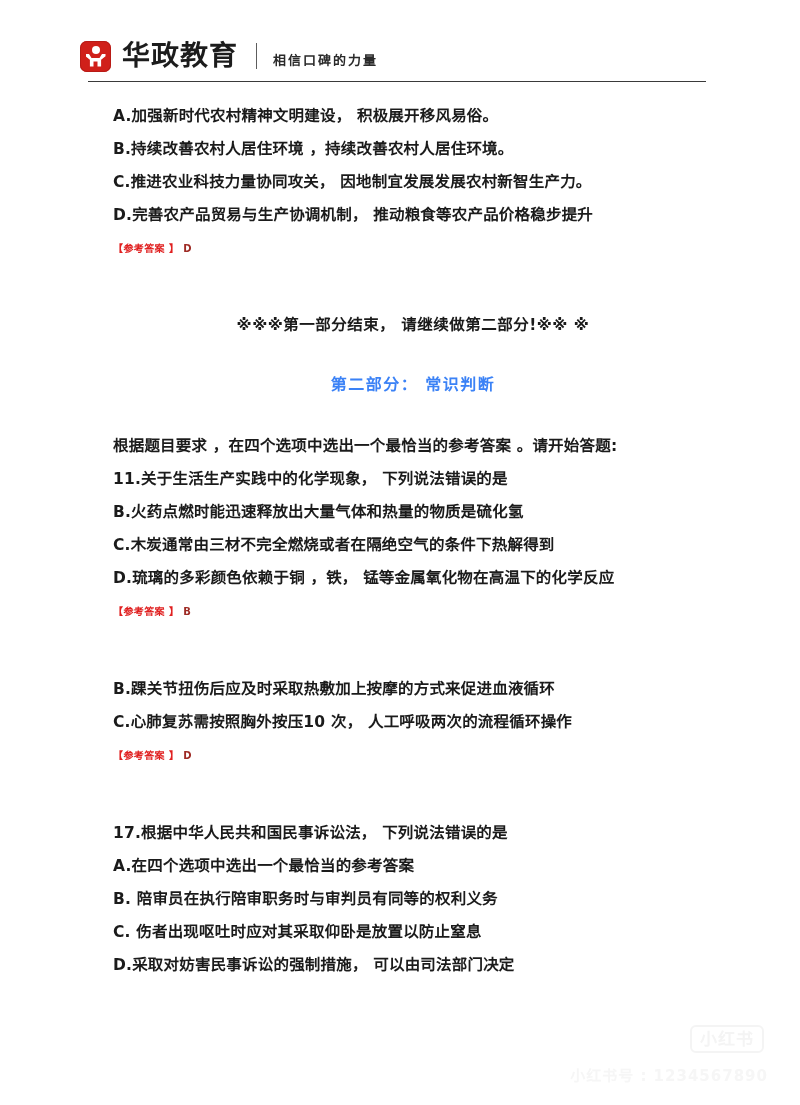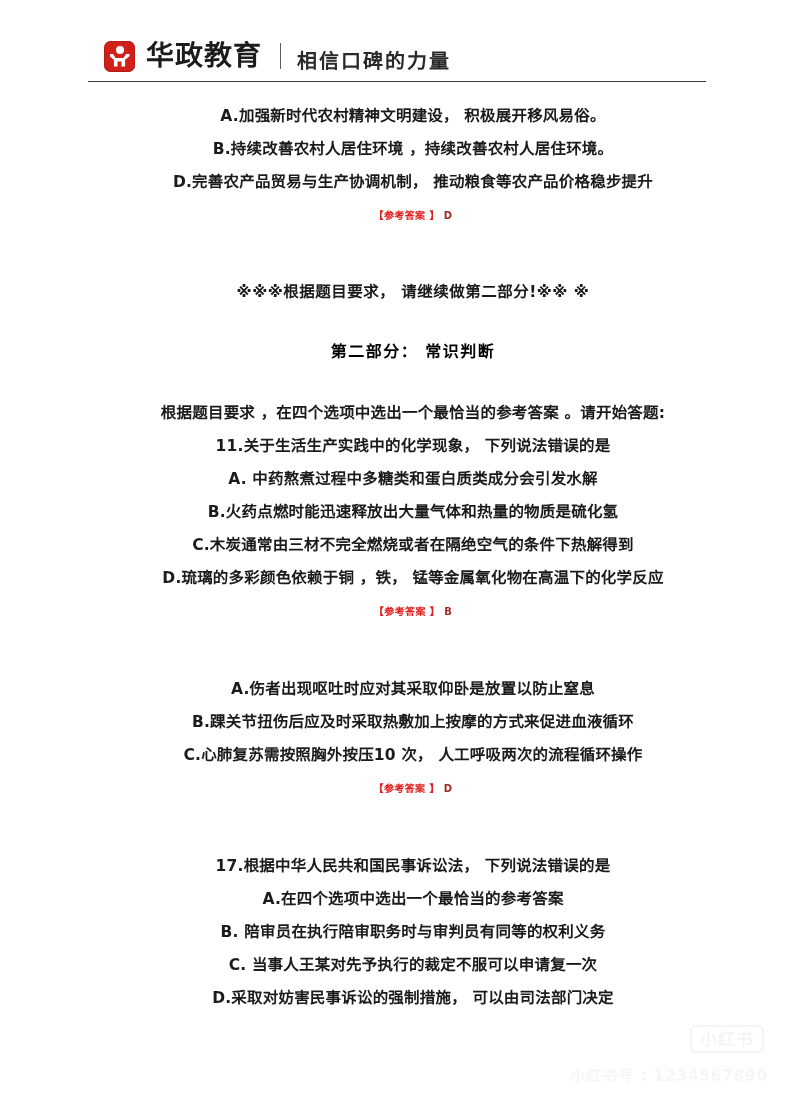--- a/index.html
+++ b/index.html
@@ -19,21 +19,21 @@
 
   .page {
     position: absolute;
     inset: 0;
     background: #ffffff;
   }
 
   
   .header {
     position: absolute;
-    left: 104px;
+    left: 80px;
     top: 32px;
     width: 618px;
     height: 48px;
     display: flex;
     align-items: center;
   }
   .logo-mark {
     width: 31px;
     height: 31px;
     border-radius: 7px;
@@ -74,21 +74,21 @@
   }
   .brand-sep {
     width: 1px;
     height: 26px;
     background: #5d5d5d;
     margin: 0 16px 0 18px;
     flex: 0 0 auto;
   }
   .brand-tagline {
     font-family: Liberation Sans, sans-serif;
-    font-size: 20px;
+    font-size: 13px;
     font-weight: 700;
     letter-spacing: 2px;
     color: #2a2a2a;
     line-height: 1;
     white-space: nowrap;
     margin-top: 9px;
   }
   .header-rule {
     position: absolute;
     left: 88px;
@@ -106,21 +106,20 @@
     width: 600px;
   }
   .line {
     font-family: "DejaVu Sans", "Liberation Sans", sans-serif;
     font-size: 15.5px;
     font-weight: 700;
     color: #1b1b1b;
     line-height: 33px;
     white-space: nowrap;
     letter-spacing: 0.2px;
-    text-align: center;
   }
   .line.answer {
     color: #e02020;
     font-size: 10px;
     letter-spacing: 0.4px;
   }
   .line.answer .letter {
     color: #9e2b25;
     margin-left: 4px;
   }
@@ -136,21 +135,21 @@
     font-size: 15.5px;
     font-weight: 700;
     color: #1b1b1b;
     line-height: 30px;
     letter-spacing: 0.5px;
   }
   .part-title {
     font-family: "DejaVu Sans", "Liberation Sans", sans-serif;
     font-size: 16px;
     font-weight: 700;
-    color: #000000;
+    color: #3b82f6;
     line-height: 30px;
     letter-spacing: 1.5px;
   }
 
   
   .watermark-logo {
     position: absolute;
     right: 36px;
     bottom: 52px;
     font-family: "DejaVu Sans", "Liberation Sans", sans-serif;
@@ -190,55 +189,54 @@
     <div class="brand-name">华政教育</div>
     <div class="brand-sep"></div>
     <div class="brand-tagline">相信口碑的力量</div>
   </div>
   <div class="header-rule"></div>
 
   <div class="content">
 
     <div class="line">A.加强新时代农村精神文明建设， 积极展开移风易俗。</div>
     <div class="line">B.持续改善农村人居住环境 ，持续改善农村人居住环境。</div>
+    <div class="line">C.推进农业科技力量协同攻关， 因地制宜发展发展农村新智生产力。</div>
     <div class="line">D.完善农产品贸易与生产协调机制， 推动粮食等农产品价格稳步提升</div>
     <div class="line answer"><span>【参考答案 】</span><span class="letter">D</span></div>
 
     <div class="gap-lg"></div>
 
-    <div class="centered part-end">※※※根据题目要求， 请继续做第二部分!※※ ※</div>
+    <div class="centered part-end">※※※第一部分结束， 请继续做第二部分!※※ ※</div>
 
     <div class="gap-md"></div>
 
     <div class="centered part-title">第二部分： 常识判断</div>
 
     <div class="gap-md"></div>
 
     <div class="line">根据题目要求 ，在四个选项中选出一个最恰当的参考答案 。请开始答题:</div>
 
     <div class="line">11.关于生活生产实践中的化学现象， 下列说法错误的是</div>
-    <div class="line">A. 中药熬煮过程中多糖类和蛋白质类成分会引发水解</div>
     <div class="line">B.火药点燃时能迅速释放出大量气体和热量的物质是硫化氢</div>
     <div class="line">C.木炭通常由三材不完全燃烧或者在隔绝空气的条件下热解得到</div>
     <div class="line">D.琉璃的多彩颜色依赖于铜 ，铁， 锰等金属氧化物在高温下的化学反应</div>
     <div class="line answer"><span>【参考答案 】</span><span class="letter">B</span></div>
 
     <div class="gap-lg"></div>
 
-    <div class="line">A.伤者出现呕吐时应对其采取仰卧是放置以防止窒息</div>
     <div class="line">B.踝关节扭伤后应及时采取热敷加上按摩的方式来促进血液循环</div>
     <div class="line">C.心肺复苏需按照胸外按压10 次， 人工呼吸两次的流程循环操作</div>
     <div class="line answer"><span>【参考答案 】</span><span class="letter">D</span></div>
 
     <div class="gap-lg"></div>
 
     <div class="line">17.根据中华人民共和国民事诉讼法， 下列说法错误的是</div>
     <div class="line">A.在四个选项中选出一个最恰当的参考答案</div>
     <div class="line">B. 陪审员在执行陪审职务时与审判员有同等的权利义务</div>
-    <div class="line">C. 当事人王某对先予执行的裁定不服可以申请复一次</div>
+    <div class="line">C. 伤者出现呕吐时应对其采取仰卧是放置以防止窒息</div>
     <div class="line">D.采取对妨害民事诉讼的强制措施， 可以由司法部门决定</div>
 
   </div>
 
   <div class="watermark-logo">小红书</div>
   <div class="watermark-text">小红书号 : 1234567890</div>
 
 </div>
 
 </body></html>

